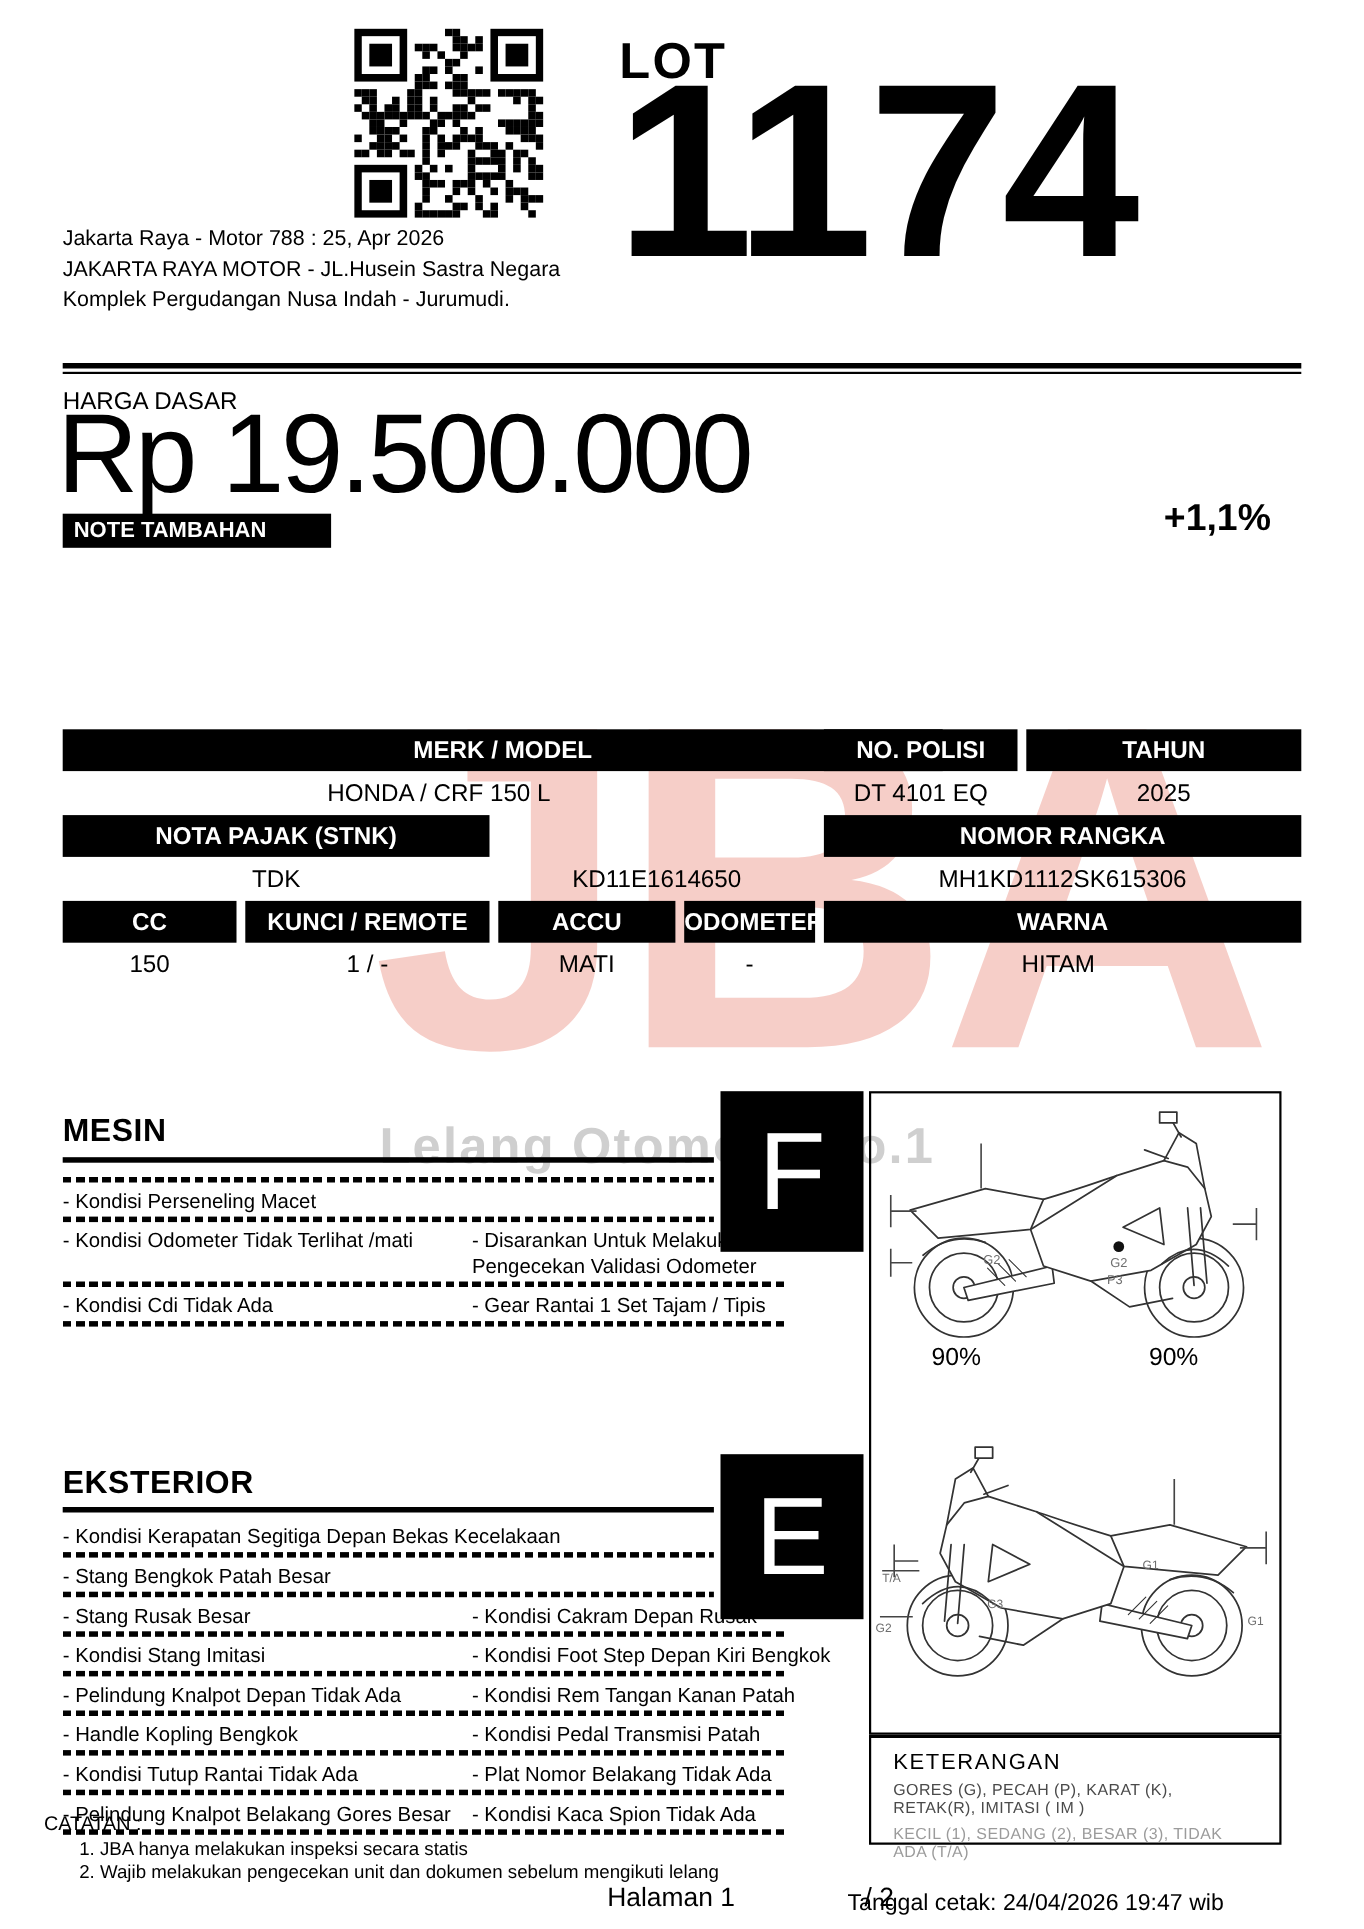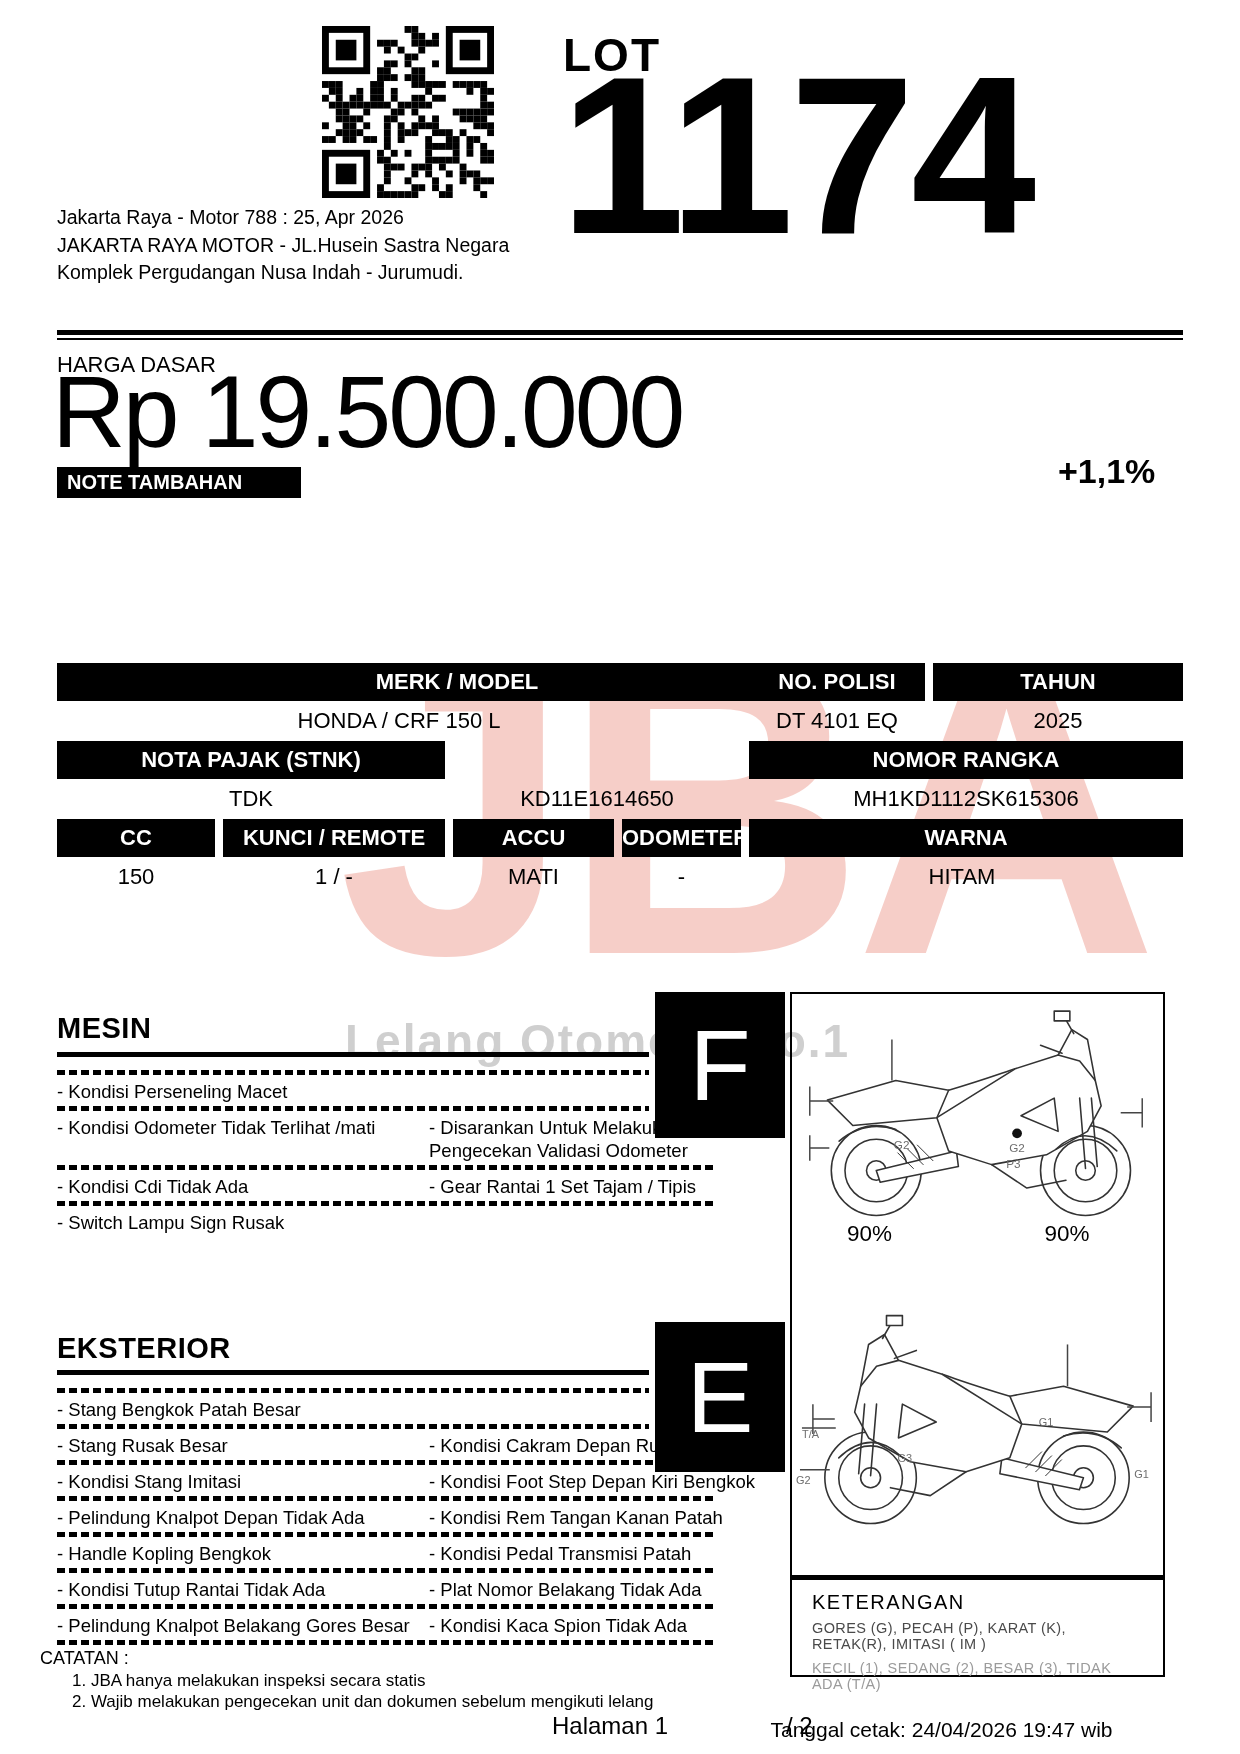--- a/index.html
+++ b/index.html
@@ -361,33 +361,30 @@
         </div>
         <div class="dash"></div>
       </div>
       <div class="li-row">
         <div class="li-cols">
           <span class="li-left">- Kondisi Cdi Tidak Ada</span>
           <span class="li-right">- Gear Rantai 1 Set Tajam / Tipis</span>
         </div>
         <div class="dash"></div>
       </div>
-      <div class="li-row full nodash">
-        <div class="li-cols">
-          <span class="li-left">- Switch Lampu Sign Rusak</span>
-        </div>
-        <div class="dash"></div>
-      </div>
     </div>
 
   <div class="abs sec-title z1" style="left:57px;top:1332px">EKSTERIOR</div>
   <div class="abs sec-rule z1" style="left:57px;top:1370px"></div>
   <div class="grade" style="left:655px;top:1322px;width:130px;height:150px">E</div>
   <div class="list z1" style="left:57px;top:1380px">
       <div class="li-row full short">
+        <div class="li-cols">
+          <span class="li-left">- Kondisi Kerapatan Segitiga Depan Bekas Kecelakaan</span>
+        </div>
         <div class="dash"></div>
       </div>
       <div class="li-row full short">
         <div class="li-cols">
           <span class="li-left">- Stang Bengkok Patah Besar</span>
         </div>
         <div class="dash"></div>
       </div>
       <div class="li-row">
         <div class="li-cols">

